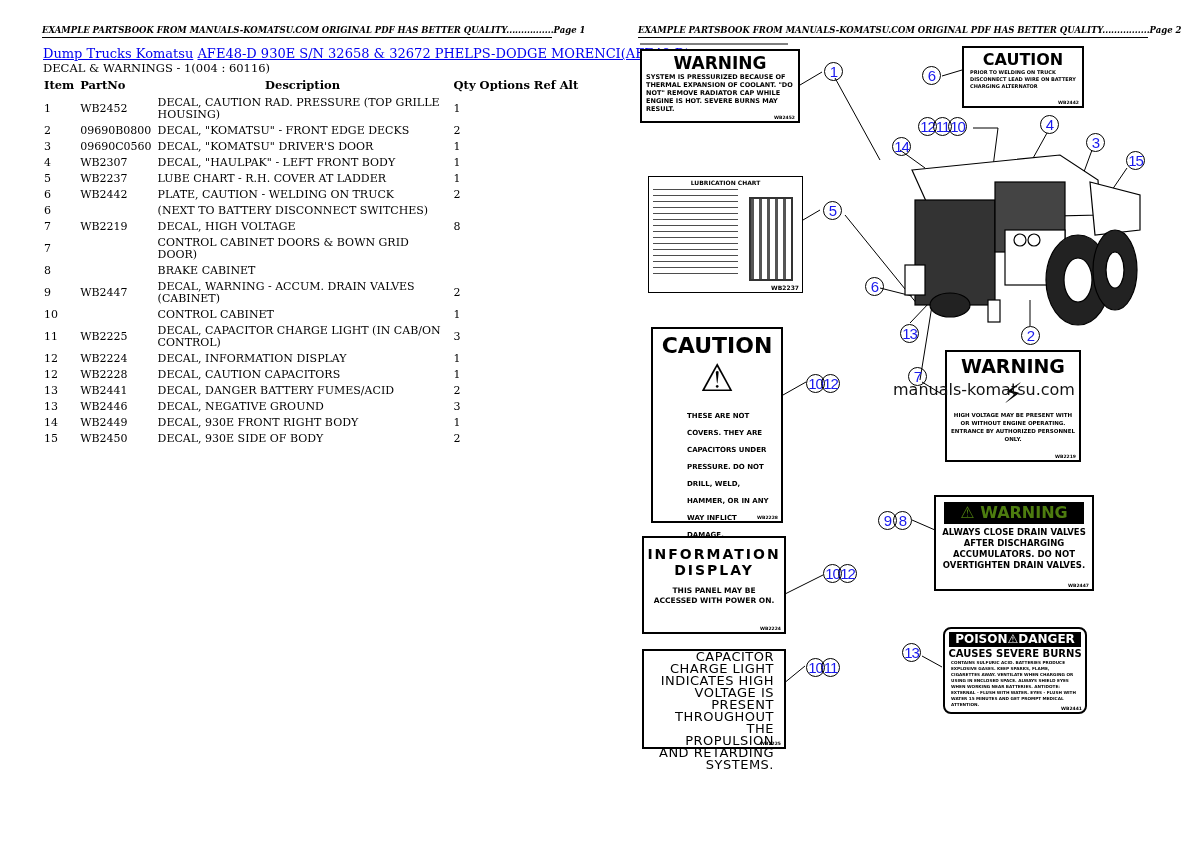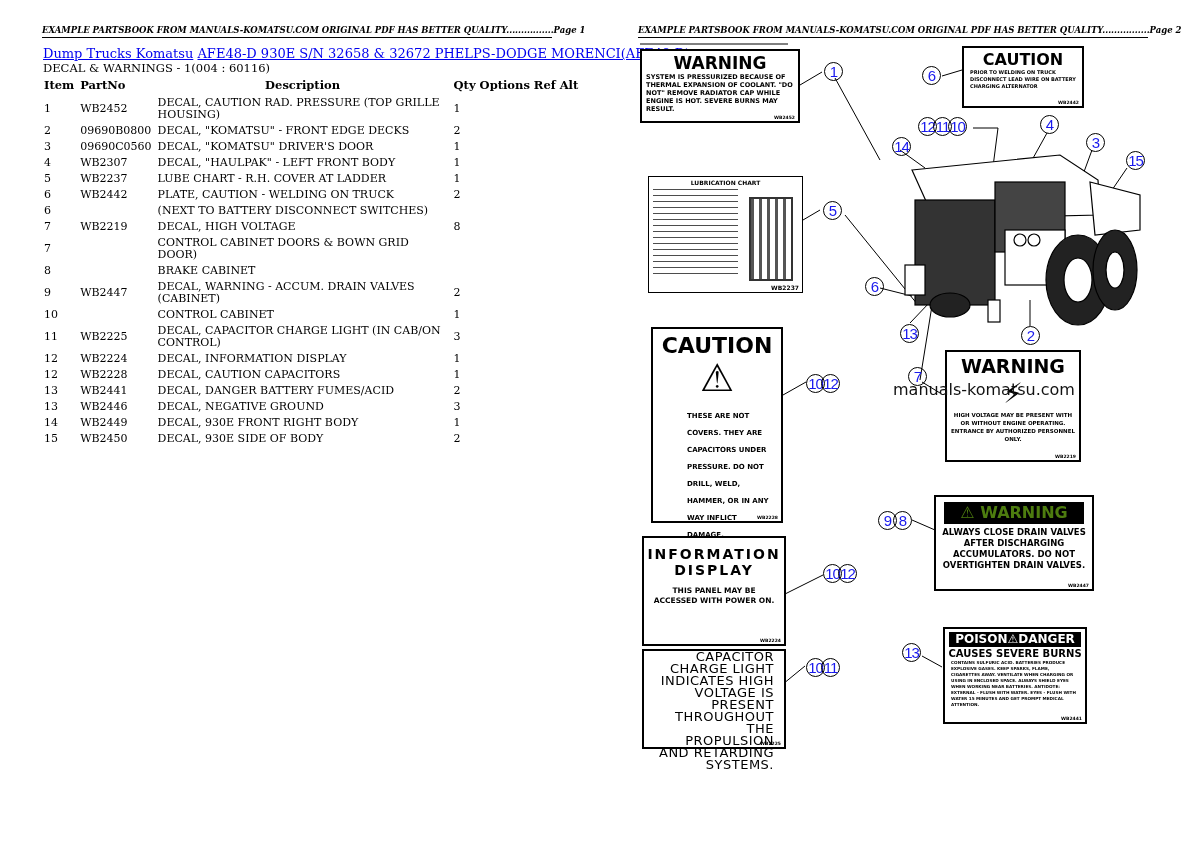--- a/index.html
+++ b/index.html
@@ -267,33 +267,33 @@
   <div style="font-size:5.5px;padding:0 4px;line-height:8px;">HIGH VOLTAGE MAY BE PRESENT WITH OR WITHOUT ENGINE OPERATING. ENTRANCE BY AUTHORIZED PERSONNEL ONLY.</div>
   <div class="code">WB2219</div>
 </div>
 
 <div class="decal" style="left:934px;top:495px;width:160px;height:96px;">
   <div style="background:#000;color:#4d7c0f;margin:5px 8px 3px 8px;font-size:16px;line-height:22px;">⚠ <span>WARNING</span></div>
   <div style="font-size:8.5px;text-align:center;padding:0 4px;line-height:11px;">ALWAYS CLOSE DRAIN VALVES AFTER DISCHARGING ACCUMULATORS. DO NOT OVERTIGHTEN DRAIN VALVES.</div>
   <div class="code">WB2447</div>
 </div>
 
-<div class="decal" style="left:642px;top:536px;width:144px;height:110px;">
+<div class="decal" style="left:642px;top:536px;width:144px;height:98px;">
   <div style="font-size:14px;margin-top:8px;letter-spacing:2px;">INFORMATION</div>
   <div style="font-size:14px;letter-spacing:2px;">DISPLAY</div>
   <div style="font-size:7.5px;padding:8px 6px 0;line-height:10px;">THIS PANEL MAY BE ACCESSED WITH POWER ON.</div>
   <div class="code">WB2224</div>
 </div>
 
 <div class="decal" style="left:642px;top:649px;width:144px;height:100px;">
   <div style="font-size:13px;padding:0 10px 0;line-height:12px;font-weight:normal;letter-spacing:.5px;text-align:right;">CAPACITOR CHARGE LIGHT INDICATES HIGH VOLTAGE IS PRESENT THROUGHOUT THE PROPULSION AND RETARDING SYSTEMS.</div>
   <div class="code">WB2225</div>
 </div>
 
-<div class="decal" style="left:943px;top:627px;width:144px;height:97px;border-radius:0;">
+<div class="decal" style="left:943px;top:627px;width:144px;height:87px;border-radius:8px;">
   <div style="background:#000;color:#fff;margin:3px 4px 1px;font-size:12px;line-height:15px;">
     <span>POISON</span>⚠<span>DANGER</span>
   </div>
   <div style="font-size:10px;">CAUSES SEVERE BURNS</div>
   <div style="font-size:4.2px;text-align:left;padding:1px 6px;line-height:6px;">CONTAINS SULFURIC ACID. BATTERIES PRODUCE EXPLOSIVE GASES. KEEP SPARKS, FLAME, CIGARETTES AWAY. VENTILATE WHEN CHARGING OR USING IN ENCLOSED SPACE. ALWAYS SHIELD EYES WHEN WORKING NEAR BATTERIES. ANTIDOTE: EXTERNAL - FLUSH WITH WATER. EYES - FLUSH WITH WATER 15 MINUTES AND GET PROMPT MEDICAL ATTENTION.</div>
   <div class="code">WB2441</div>
 </div>
 
 <div class="watermark">manuals-komatsu.com</div>
 

